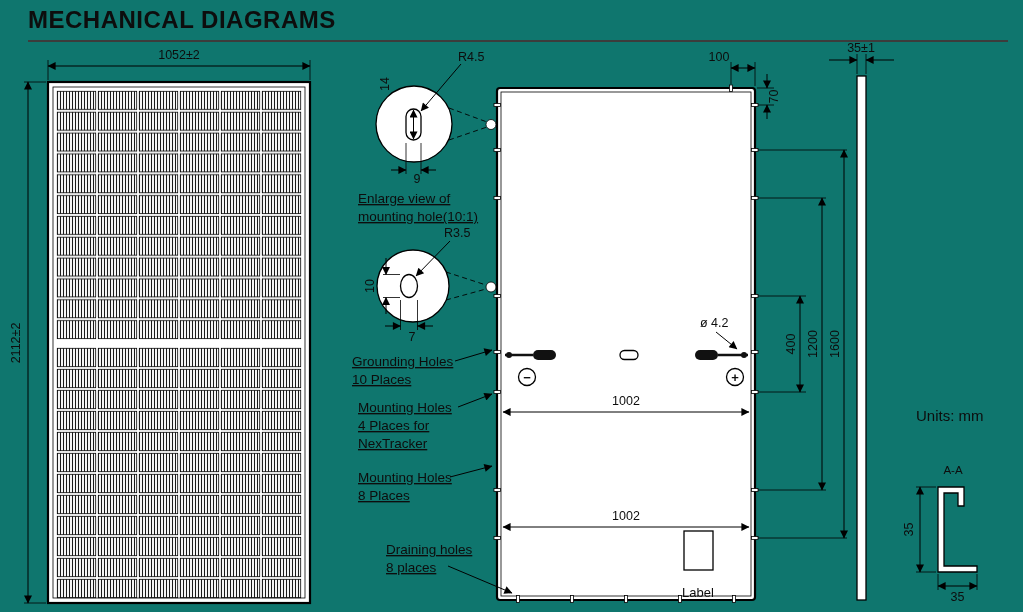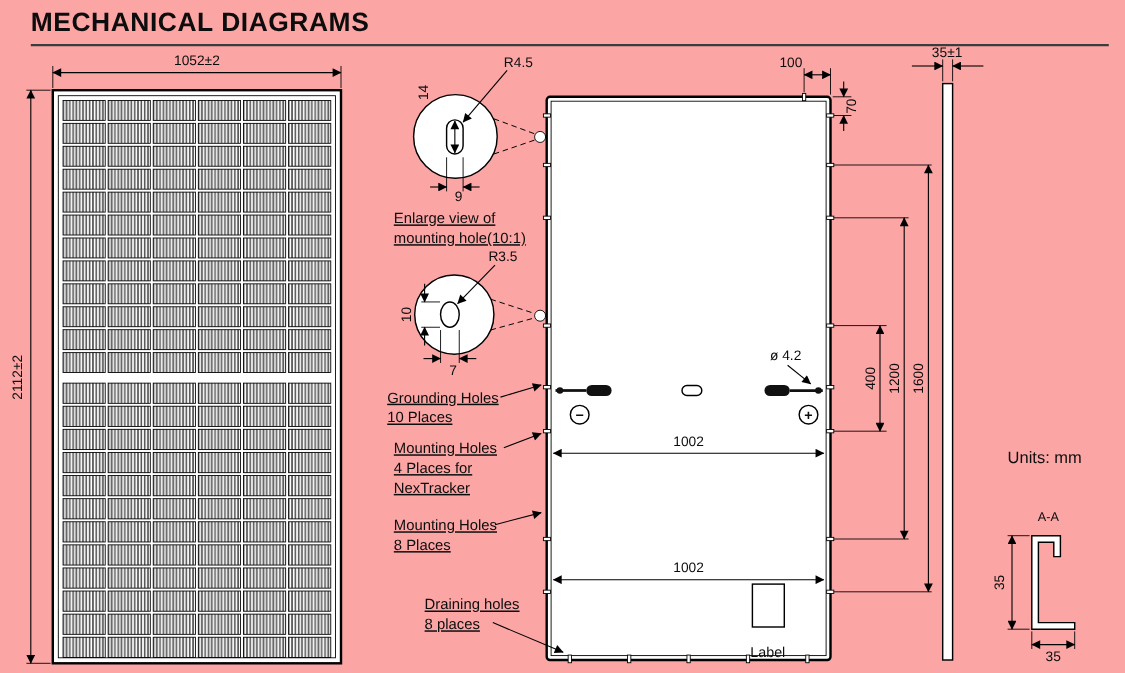--- a/index.html
+++ b/index.html
@@ -1,16 +1,16 @@
 <!DOCTYPE html>
 <html><head>
 <meta charset="utf-8">
 <style>
   html,body { margin:0; padding:0; background:#ffffff; }
-  #page { position:relative; width:1023px; height:612px; background:#fca5a5; overflow:hidden;
+  #page { position:relative; width:1023px; height:612px; background:#0f766e; overflow:hidden;
           font-family:"Liberation Sans", sans-serif; }
   svg text { font-family:"Liberation Sans", sans-serif; fill:#0d0d0d; }
   .title-text   { font-size:24px; font-weight:bold; letter-spacing:0.5px; }
   .dimtext      { font-size:12.5px; }
   .callout      { font-size:13.5px; text-decoration:underline; }
   .units-text   { font-size:15px; }
   .small-label  { font-size:11.5px; }
   .plain-label  { font-size:13px; }
   .sym          { font-size:13px; font-weight:bold; }
   .outline { stroke:#000; fill:#ffffff; }

